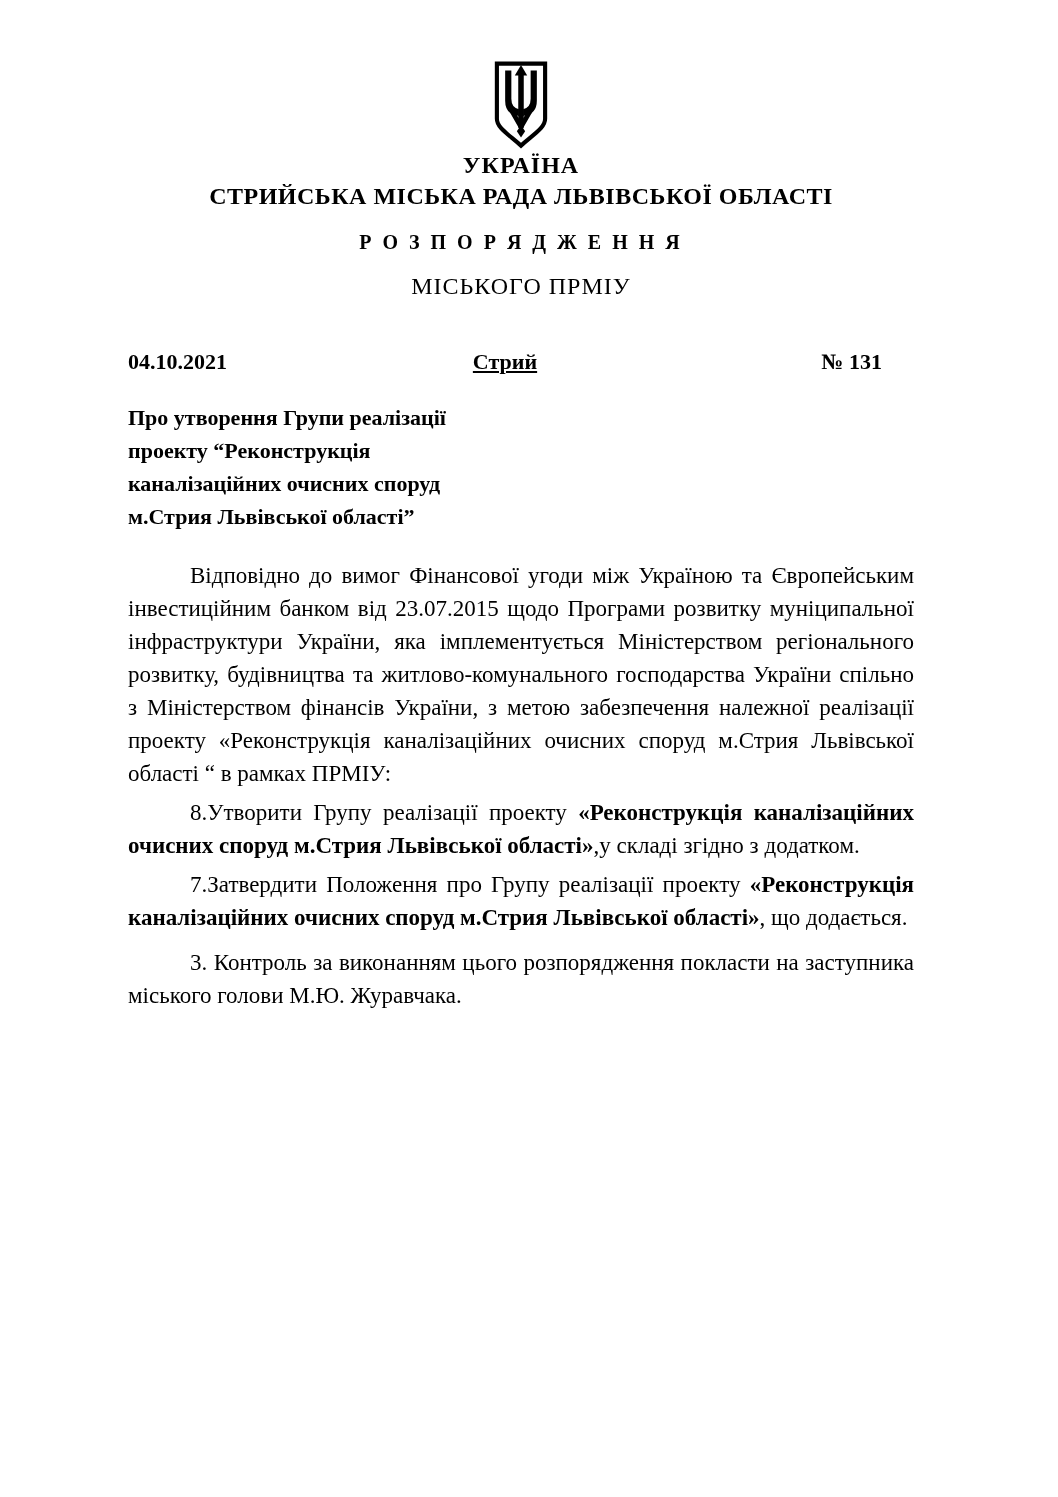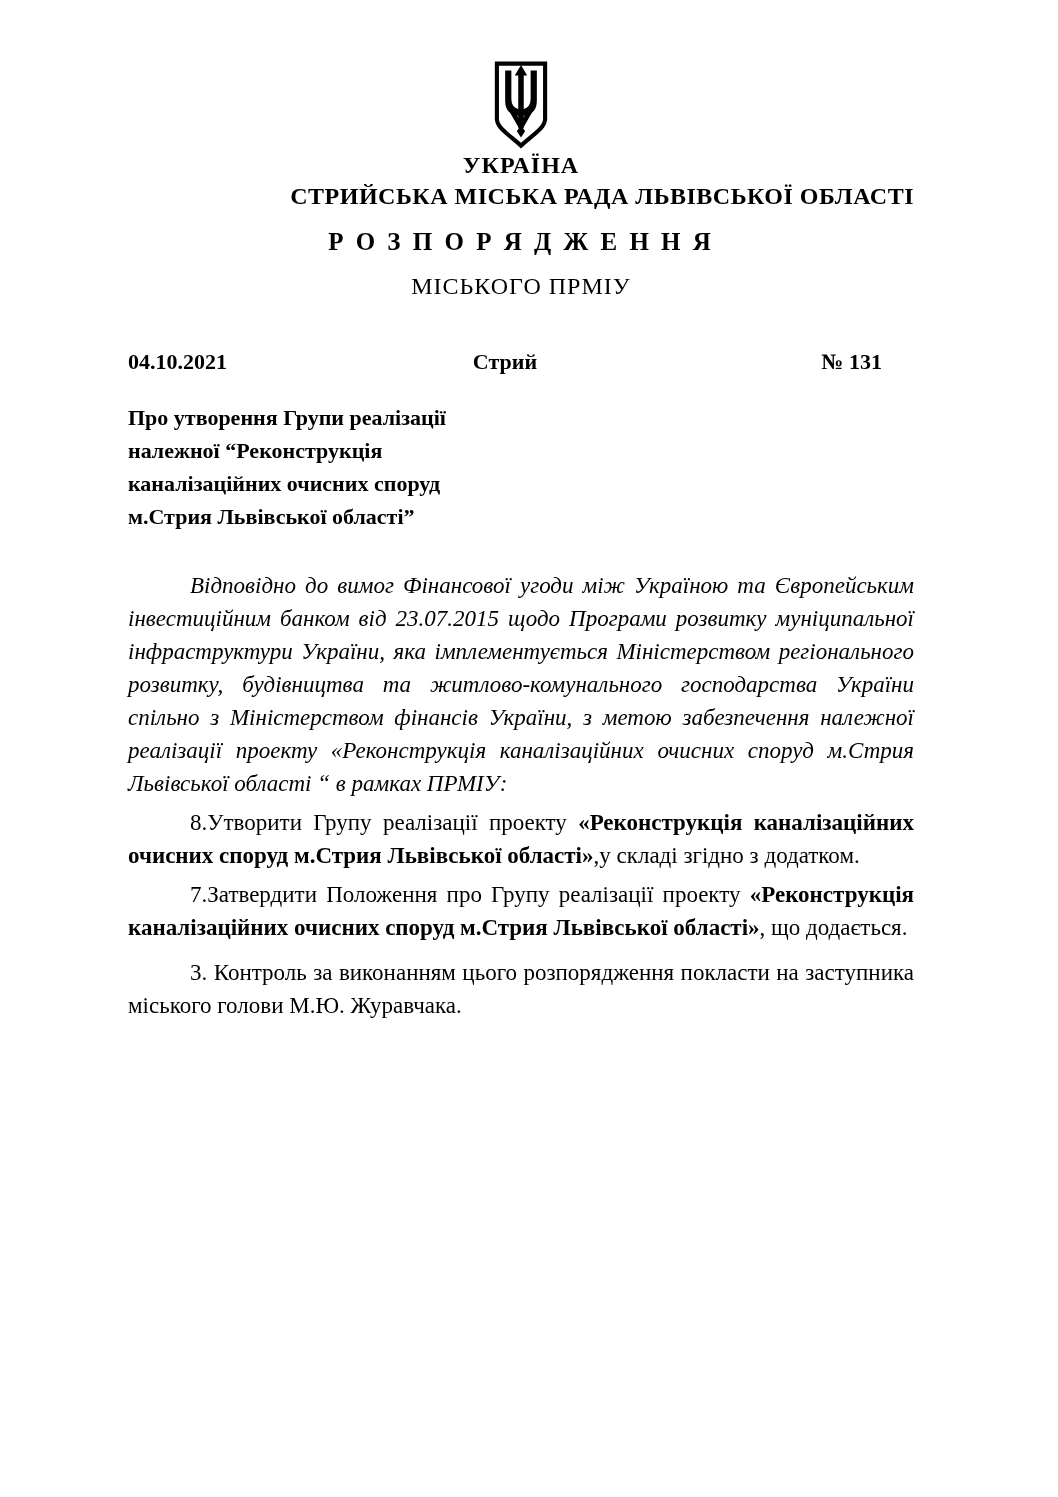--- a/index.html
+++ b/index.html
@@ -10,42 +10,42 @@
     padding:60px 60px 0 128px;
     position:relative;
     overflow:hidden;
   }
   .center{text-align:center;}
   .emblem{display:block;margin:0 auto;}
   .country{
     font-size:24px;font-weight:bold;letter-spacing:1px;margin-top:2px;line-height:26px;
   }
   .org{
-    font-size:24px;font-weight:bold;margin-top:5px;line-height:26px;letter-spacing:0.5px;text-align:right;
+    font-size:24px;font-weight:bold;margin-top:5px;line-height:26px;letter-spacing:0.5px;
   }
   .doc-title{
-    font-size:25px;font-weight:bold;letter-spacing:3px;margin-top:14px;line-height:38px;
+    font-size:20px;font-weight:bold;letter-spacing:3px;margin-top:14px;line-height:38px;
   }
   .doc-subtitle{
     font-size:24px;font-weight:normal;margin-top:12px;line-height:26px;letter-spacing:1px;
   }
   .meta-row{
     display:flex;margin-top:50px;font-size:22px;font-weight:bold;line-height:26px;
   }
   .meta-left{flex:1;text-align:left;}
-  .meta-center{flex:1;text-align:center;}
+  .meta-center{flex:1;text-align:center;text-decoration:underline;}
   .meta-right{flex:1;text-align:right;padding-right:32px;box-sizing:border-box;}
   .subject{
     margin-top:26px;font-size:22px;font-weight:bold;line-height:33px;
     white-space:pre-line;max-width:420px;
   }
   .par{
     margin:0;font-size:23px;line-height:33px;text-align:justify;text-indent:62px;
   }
-  .par.first{margin-top:36px;font-style:italic;}
+  .par.first{margin-top:26px;}
   .par.item{margin-top:6px;}
   .par.item3{margin-top:12px;}
   .bold{font-weight:bold;}
   .signature-row{
     display:flex;justify-content:space-between;align-items:baseline;
     margin-top:118px;font-size:23px;font-weight:bold;line-height:28px;
   }
 </style>
 </head>
 <body>
@@ -72,21 +72,21 @@
 
   <div class="doc-subtitle center">МІСЬКОГО ПРМІУ</div>
 
   <div class="meta-row">
     <span class="meta-left">04.10.2021</span>
     <span class="meta-center">Стрий</span>
     <span class="meta-right">№ 131</span>
   </div>
 
   <div class="subject">Про утворення Групи реалізації
-належної “Реконструкція
+проекту “Реконструкція
 каналізаційних очисних споруд
 м.Стрия Львівської області”</div>
 
   <p class="par first">Відповідно до вимог Фінансової угоди між Україною та Європейським інвестиційним банком від 23.07.2015 щодо Програми розвитку муніципальної інфраструктури України, яка імплементується Міністерством регіонального розвитку, будівництва та житлово-комунального господарства України спільно з Міністерством фінансів України, з метою забезпечення належної реалізації проекту «Реконструкція каналізаційних очисних споруд м.Стрия Львівської області “ в рамках ПРМІУ:</p>
 
   <p class="par item">
     <span>8.Утворити Групу реалізації проекту </span><span class="bold">«Реконструкція каналізаційних очисних споруд м.Стрия Львівської області»</span><span>,у складі згідно з додатком.</span>
   </p>
 
   <p class="par item">

